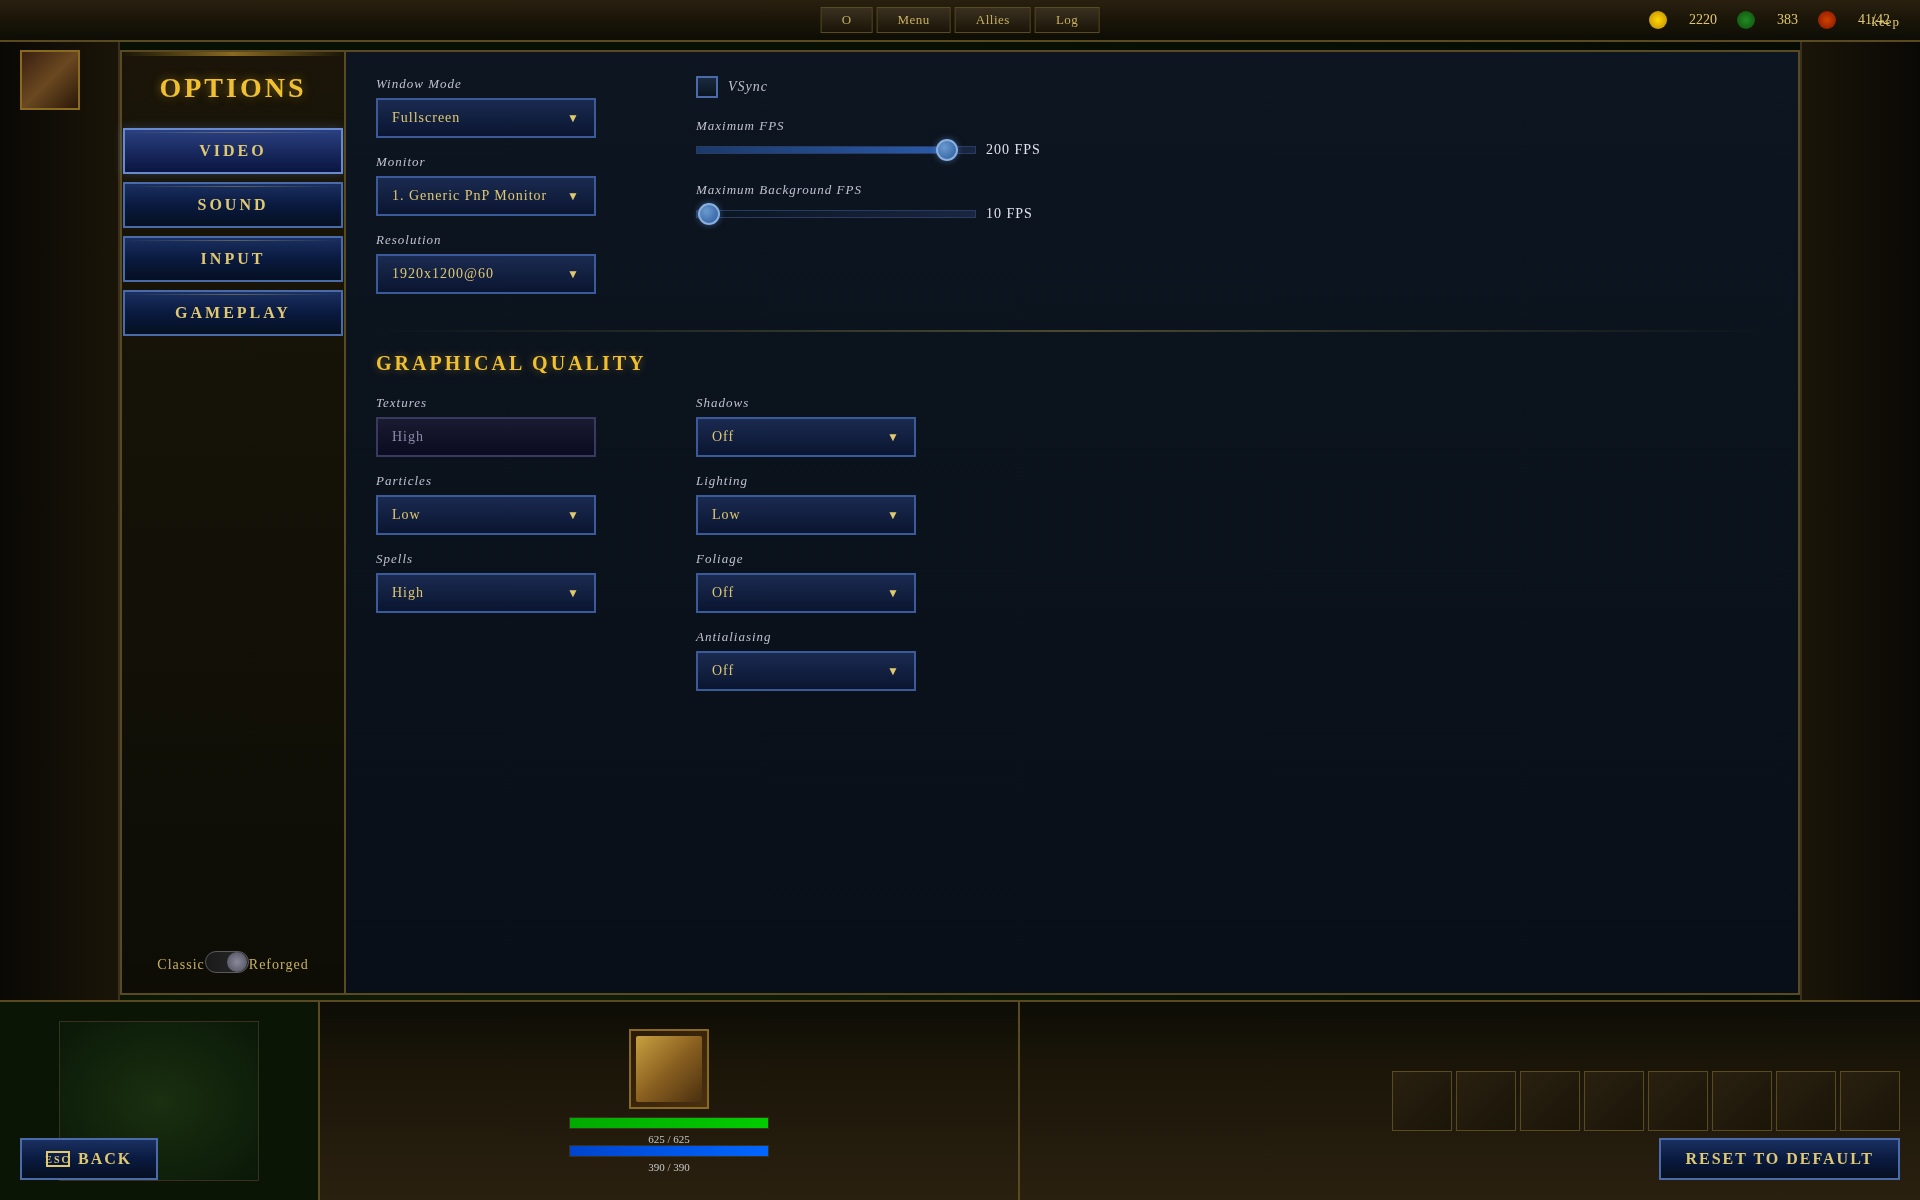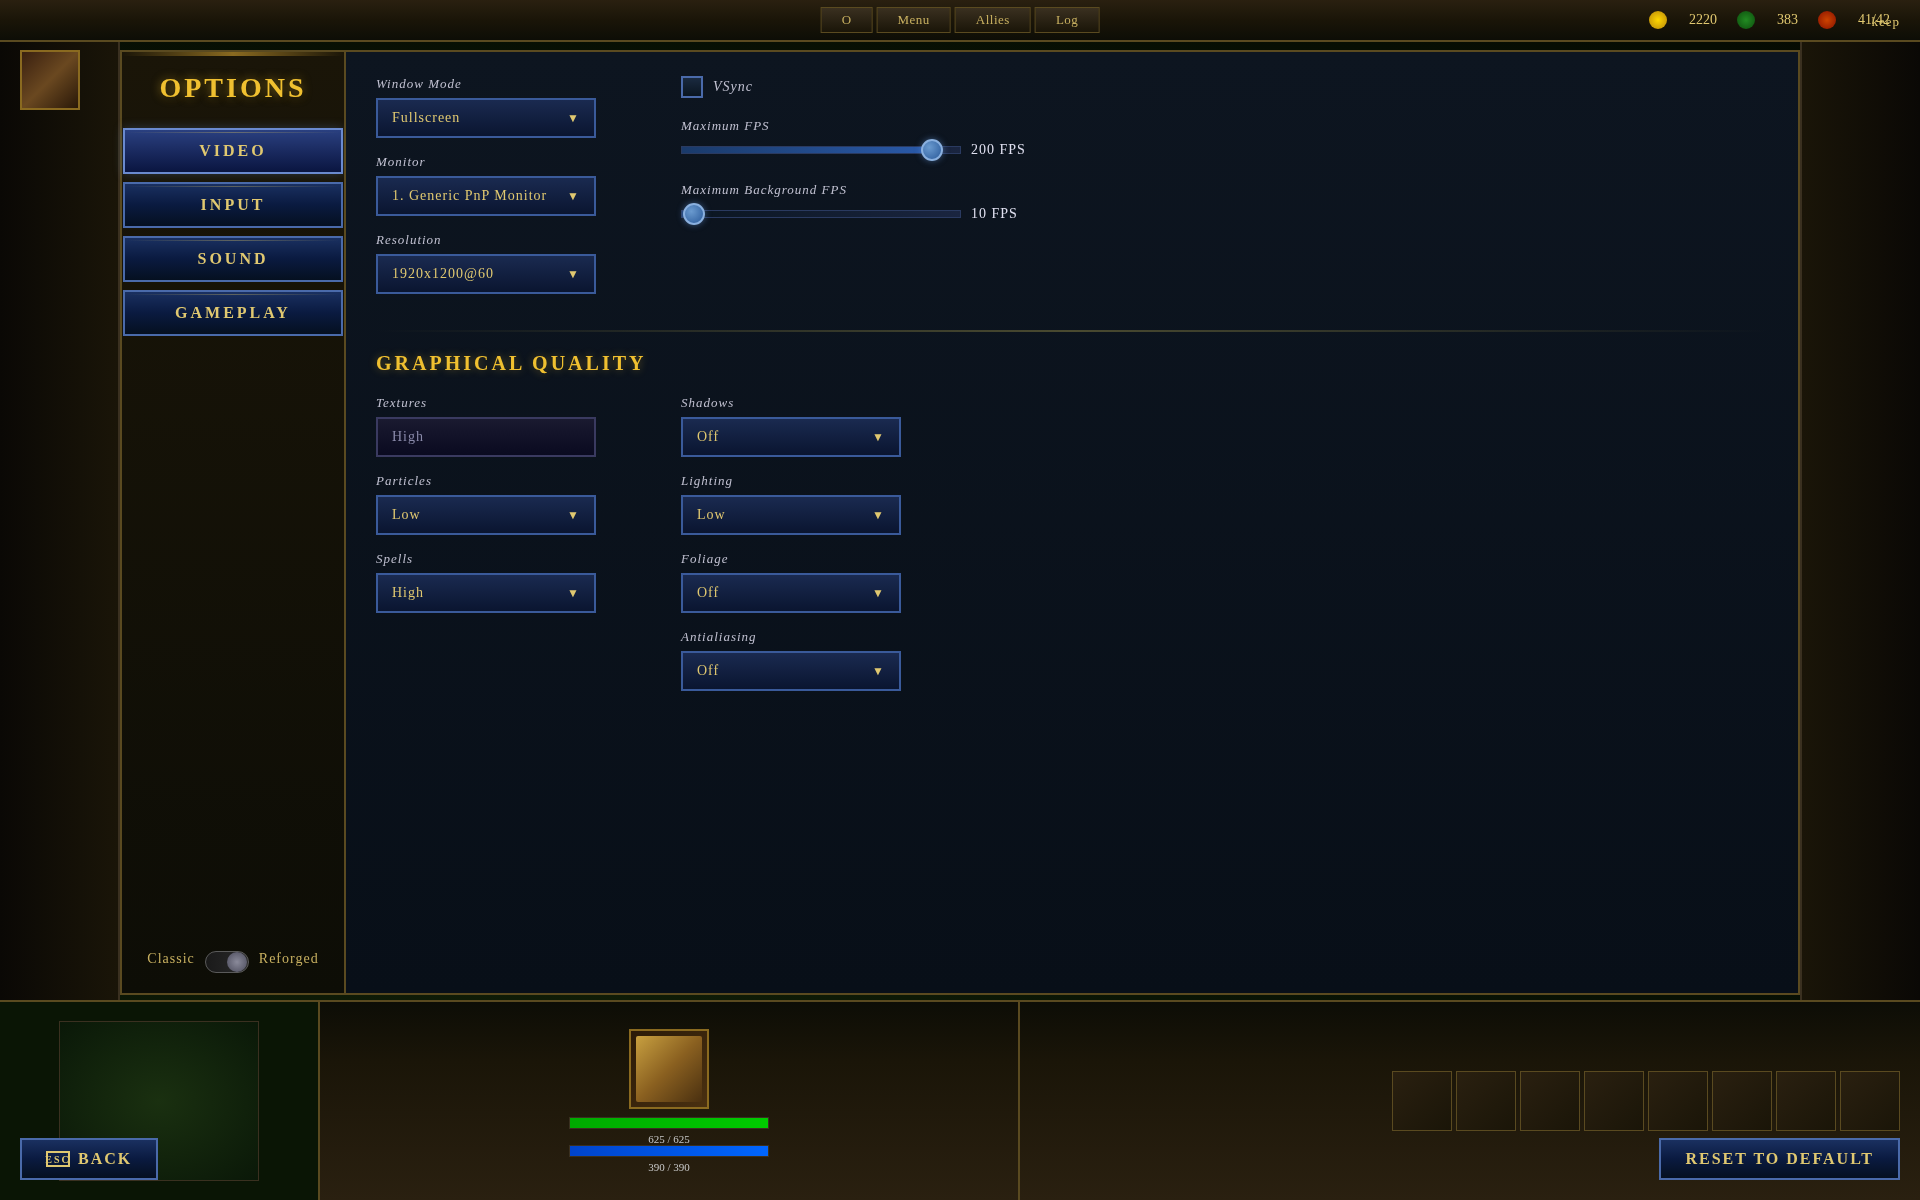--- a/index.html
+++ b/index.html
@@ -310,23 +310,23 @@
       height: 1px;
       background: linear-gradient(90deg, transparent, rgba(200,180,100,0.4), transparent);
     }
 
     .classic-reforged {
       position: absolute;
       bottom: 20px;
       left: 0;
       right: 0;
       display: flex;
-      align-items: flex-start;
+      align-items: flex-end;
       justify-content: center;
-      gap: 10px;
+      gap: 0;
       color: #c8b060;
       font-size: 14px;
       letter-spacing: 1px;
     }
 
     .toggle-switch {
       width: 44px;
       height: 22px;
       background: linear-gradient(90deg, #1a1a1a, #2a2a2a);
       border: 1px solid #5a5a5a;
@@ -409,21 +409,21 @@
       width: 220px;
     }
 
     .dropdown-arrow {
       color: #e0c870;
       font-size: 12px;
     }
 
     .two-col {
       display: flex;
-      gap: 25px;
+      gap: 40px;
     }
 
     .col-left {
       width: 280px;
     }
 
     .col-right {
       flex: 1;
     }
 
@@ -600,22 +600,22 @@
 
 <div class="game-frame-left"></div>
 <div class="game-frame-right"></div>
 
 <div class="options-overlay">
 
   <div class="options-sidebar">
     <div class="options-title">OPTIONS</div>
 
     <button class="sidebar-btn active">VIDEO</button>
+    <button class="sidebar-btn">SOUND</button>
     <button class="sidebar-btn">INPUT</button>
-    <button class="sidebar-btn">SOUND</button>
     <button class="sidebar-btn">GAMEPLAY</button>
 
     <div class="classic-reforged">
       <span>Classic</span>
       <div class="toggle-switch">
         <div class="toggle-knob"></div>
       </div>
       <span>Reforged</span>
     </div>
   </div>

